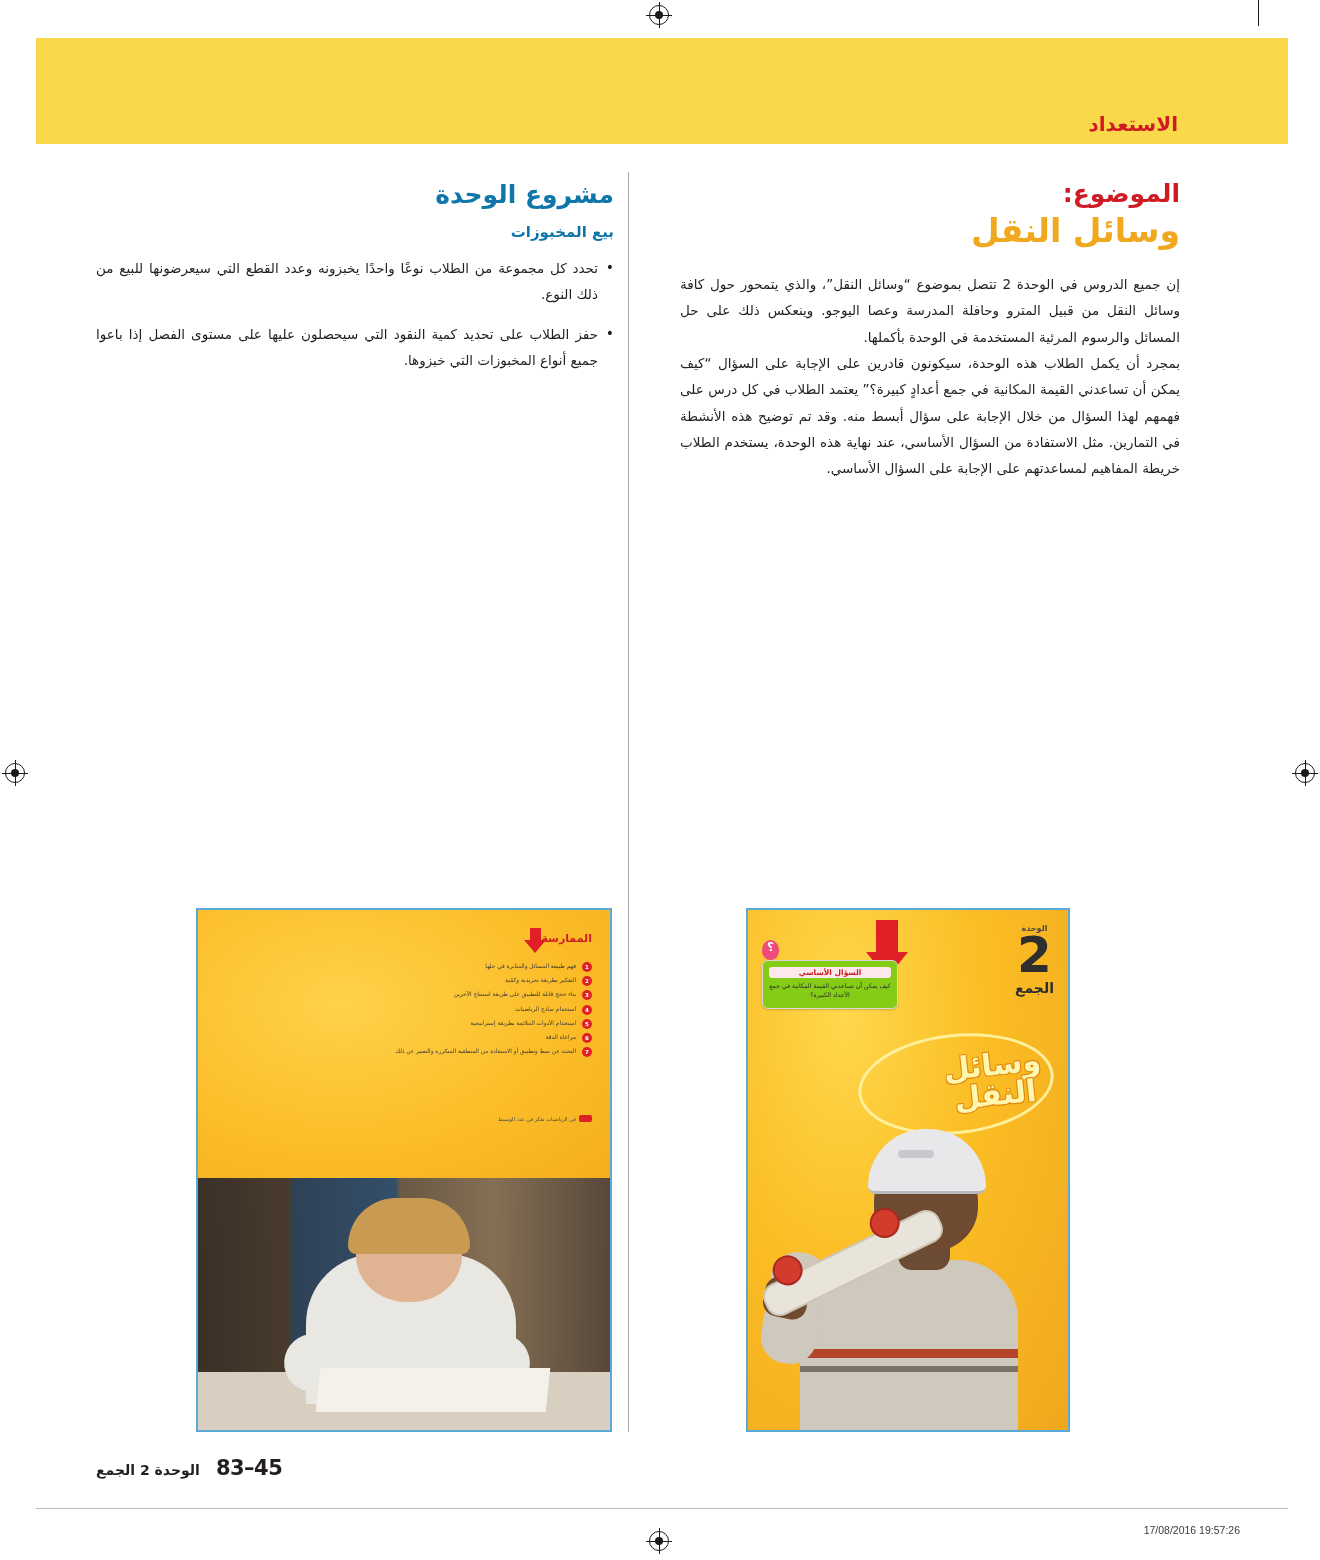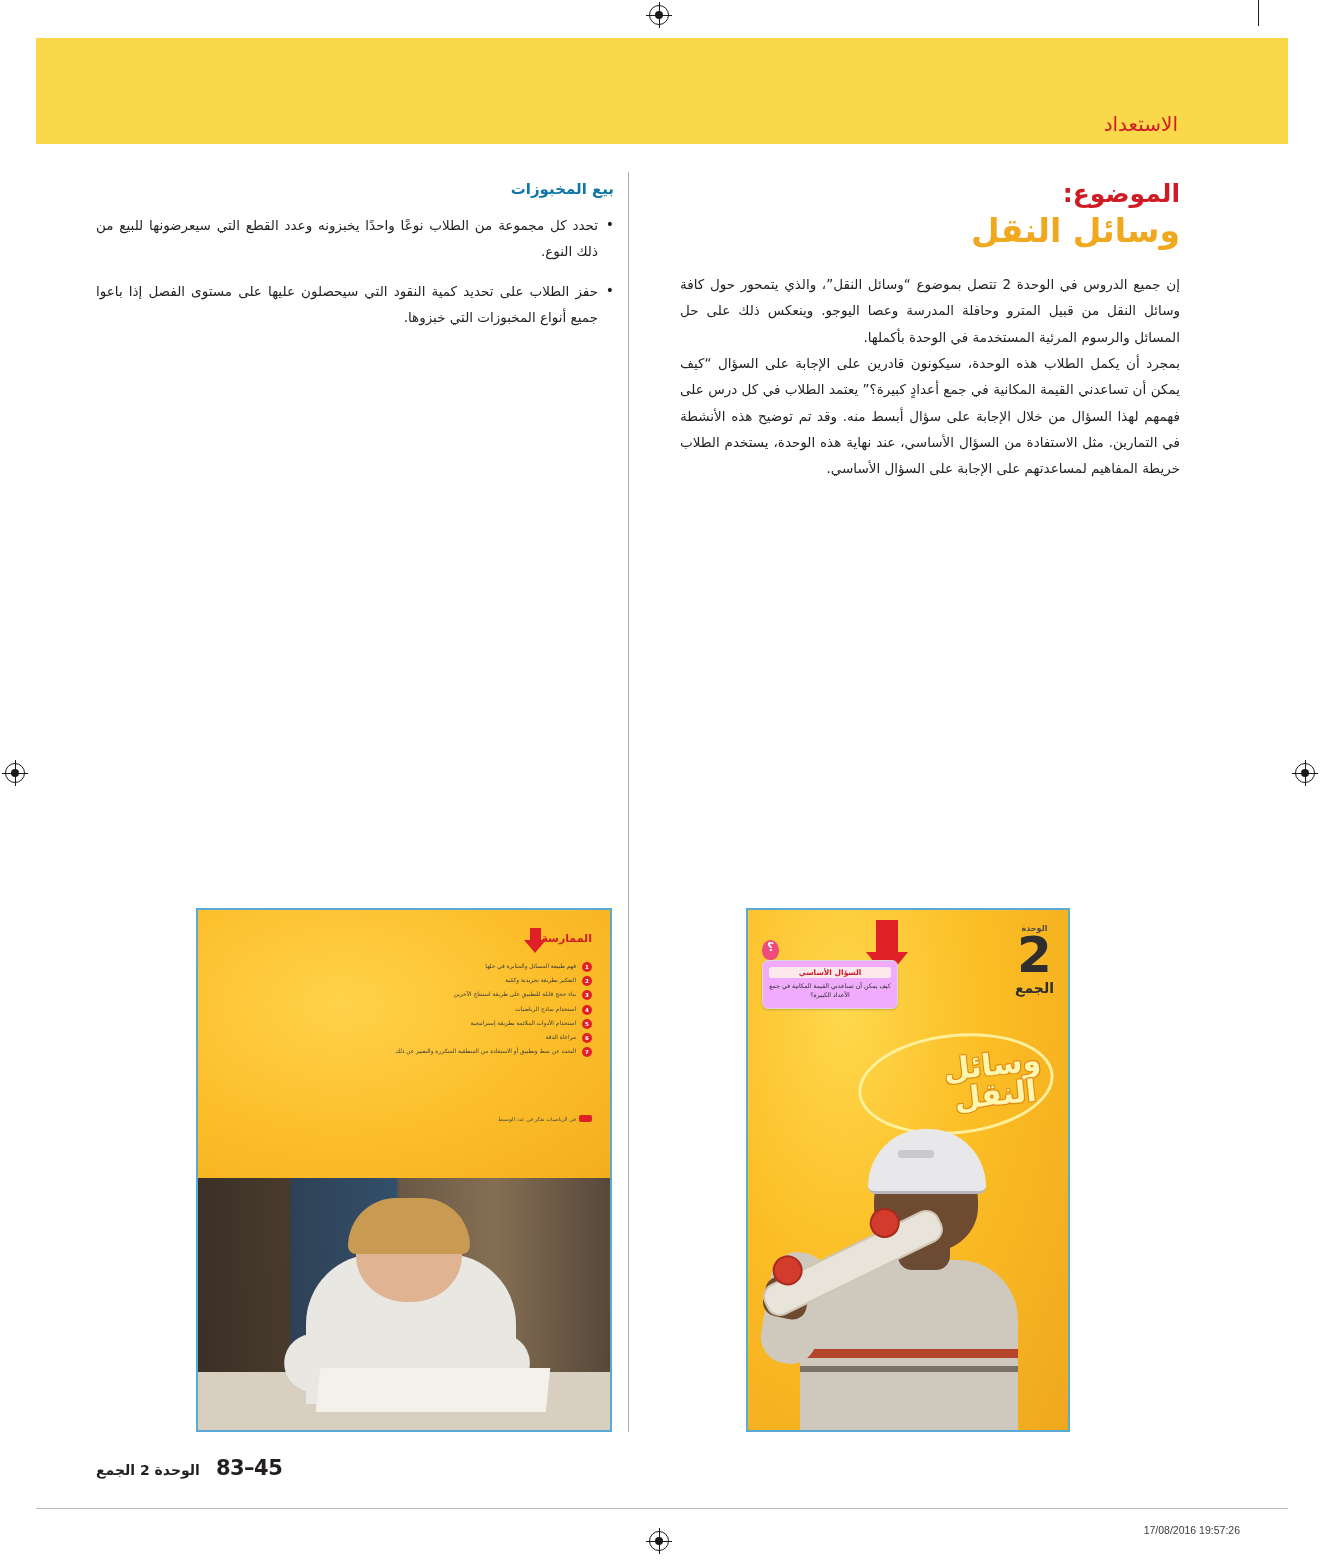--- a/index.html
+++ b/index.html
@@ -69,21 +69,21 @@
     top: 38px;
     width: 1252px;
     height: 106px;
     background: #f9d949;
   }
   #banner-label {
     position: absolute;
     right: 110px;
     bottom: 8px;
     font-size: 20px;
-    font-weight: normal;
+    font-weight: bold;
     color: #cf1b24;
     letter-spacing: 0;
   }
 
   
   #col-divider {
     position: absolute;
     left: 628px;
     top: 172px;
     width: 1px;
@@ -262,21 +262,21 @@
     width: 0; height: 0;
     border-left: 21px solid transparent;
     border-right: 21px solid transparent;
     border-top: 26px solid #e02027;
   }
   .cover-qbox {
     position: absolute;
     left: 14px;
     top: 50px;
     width: 136px;
-    background: #f0abfc;
+    background: #84cc16;
     border: 1px solid #d9d9d9;
     border-radius: 6px;
     padding: 6px 6px 8px 6px;
     box-sizing: border-box;
     text-align: center;
     box-shadow: 0 1px 2px rgba(0,0,0,0.18);
   }
   .cover-qbox .qtitle {
     font-size: 7.5px;
     font-weight: bold;
@@ -667,20 +667,21 @@
 
 <div id="right-col">
   <p class="topic-label">الموضوع:</p>
   <p class="topic-title">وسائل النقل</p>
   <p class="body-text">إن جميع الدروس في الوحدة 2 تتصل بموضوع “وسائل النقل”، والذي يتمحور حول كافة وسائل النقل من قبيل المترو وحافلة المدرسة وعصا اليوجو. وينعكس ذلك على حل المسائل والرسوم المرئية المستخدمة في الوحدة بأكملها.</p>
 
   <p class="body-text">بمجرد أن يكمل الطلاب هذه الوحدة، سيكونون قادرين على الإجابة على السؤال “كيف يمكن أن تساعدني القيمة المكانية في جمع أعدادٍ كبيرة؟” يعتمد الطلاب في كل درس على فهمهم لهذا السؤال من خلال الإجابة على سؤال أبسط منه. وقد تم توضيح هذه الأنشطة في التمارين. مثل الاستفادة من السؤال الأساسي، عند نهاية هذه الوحدة، يستخدم الطلاب خريطة المفاهيم لمساعدتهم على الإجابة على السؤال الأساسي.</p>
 </div>
 
 <div id="left-col">
+  <h2 class="left-title">مشروع الوحدة</h2>
   <h3 class="left-sub">بيع المخبوزات</h3>
   <ul class="bullets">
     <li>تحدد كل مجموعة من الطلاب نوعًا واحدًا يخبزونه وعدد القطع التي سيعرضونها للبيع من ذلك النوع.</li>
     <li>حفز الطلاب على تحديد كمية النقود التي سيحصلون عليها على مستوى الفصل إذا باعوا جميع أنواع المخبوزات التي خبزوها.</li>
   </ul>
 </div>
 
 <div class="figure" id="fig-cover">
   <div class="cover-bg"></div>
 

